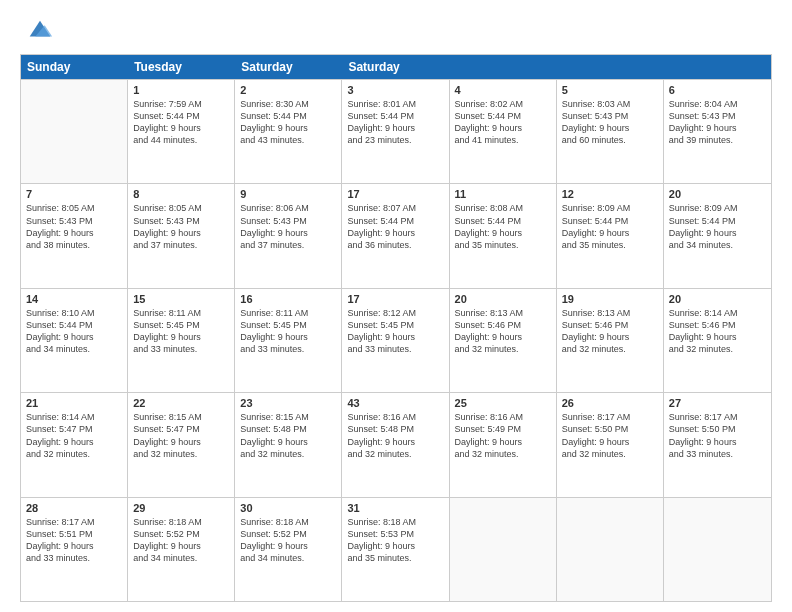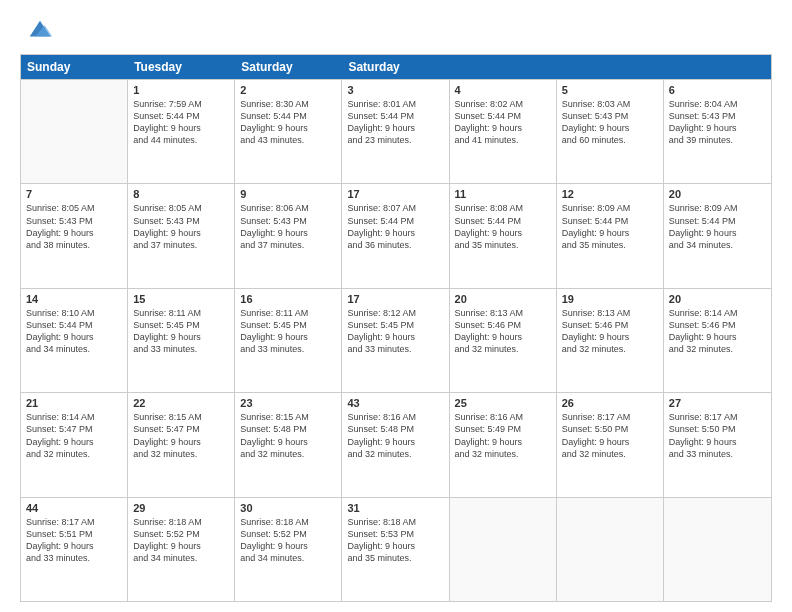--- a/index.html
+++ b/index.html
@@ -341,21 +341,21 @@
           <div class="cal-cell">
             <span class="day-num">27</span>
             <span class="cell-line">Sunrise: 8:17 AM</span>
             <span class="cell-line">Sunset: 5:50 PM</span>
             <span class="cell-line">Daylight: 9 hours</span>
             <span class="cell-line">and 33 minutes.</span>
           </div>
         </div>
         <div class="cal-row">
           <div class="cal-cell">
-            <span class="day-num">44</span>
+            <span class="day-num">28</span>
             <span class="cell-line">Sunrise: 8:17 AM</span>
             <span class="cell-line">Sunset: 5:51 PM</span>
             <span class="cell-line">Daylight: 9 hours</span>
             <span class="cell-line">and 33 minutes.</span>
           </div>
           <div class="cal-cell">
             <span class="day-num">29</span>
             <span class="cell-line">Sunrise: 8:18 AM</span>
             <span class="cell-line">Sunset: 5:52 PM</span>
             <span class="cell-line">Daylight: 9 hours</span>

